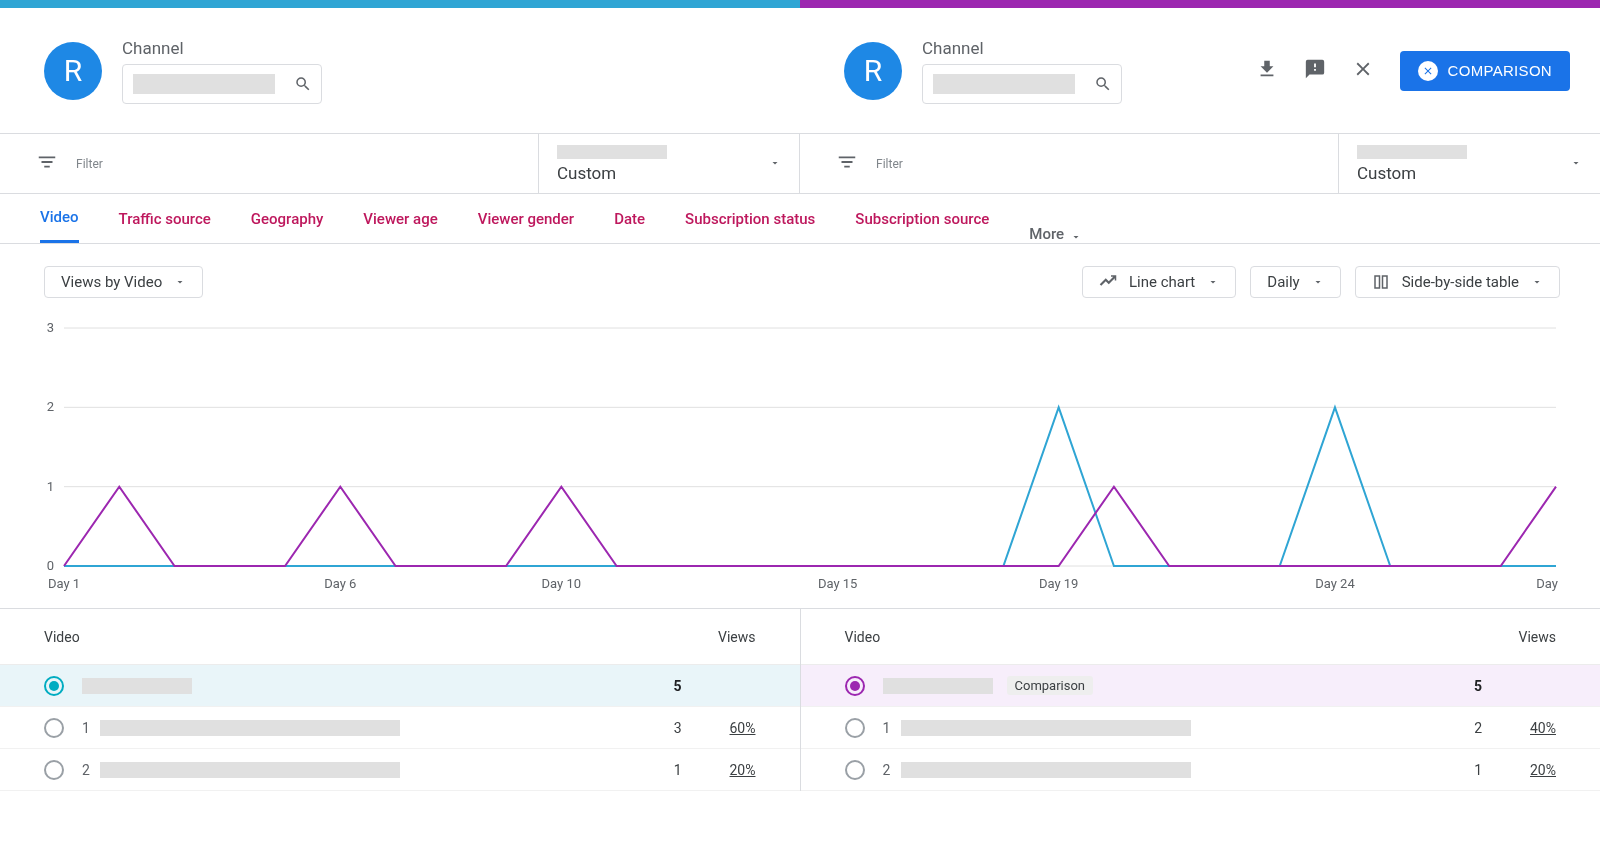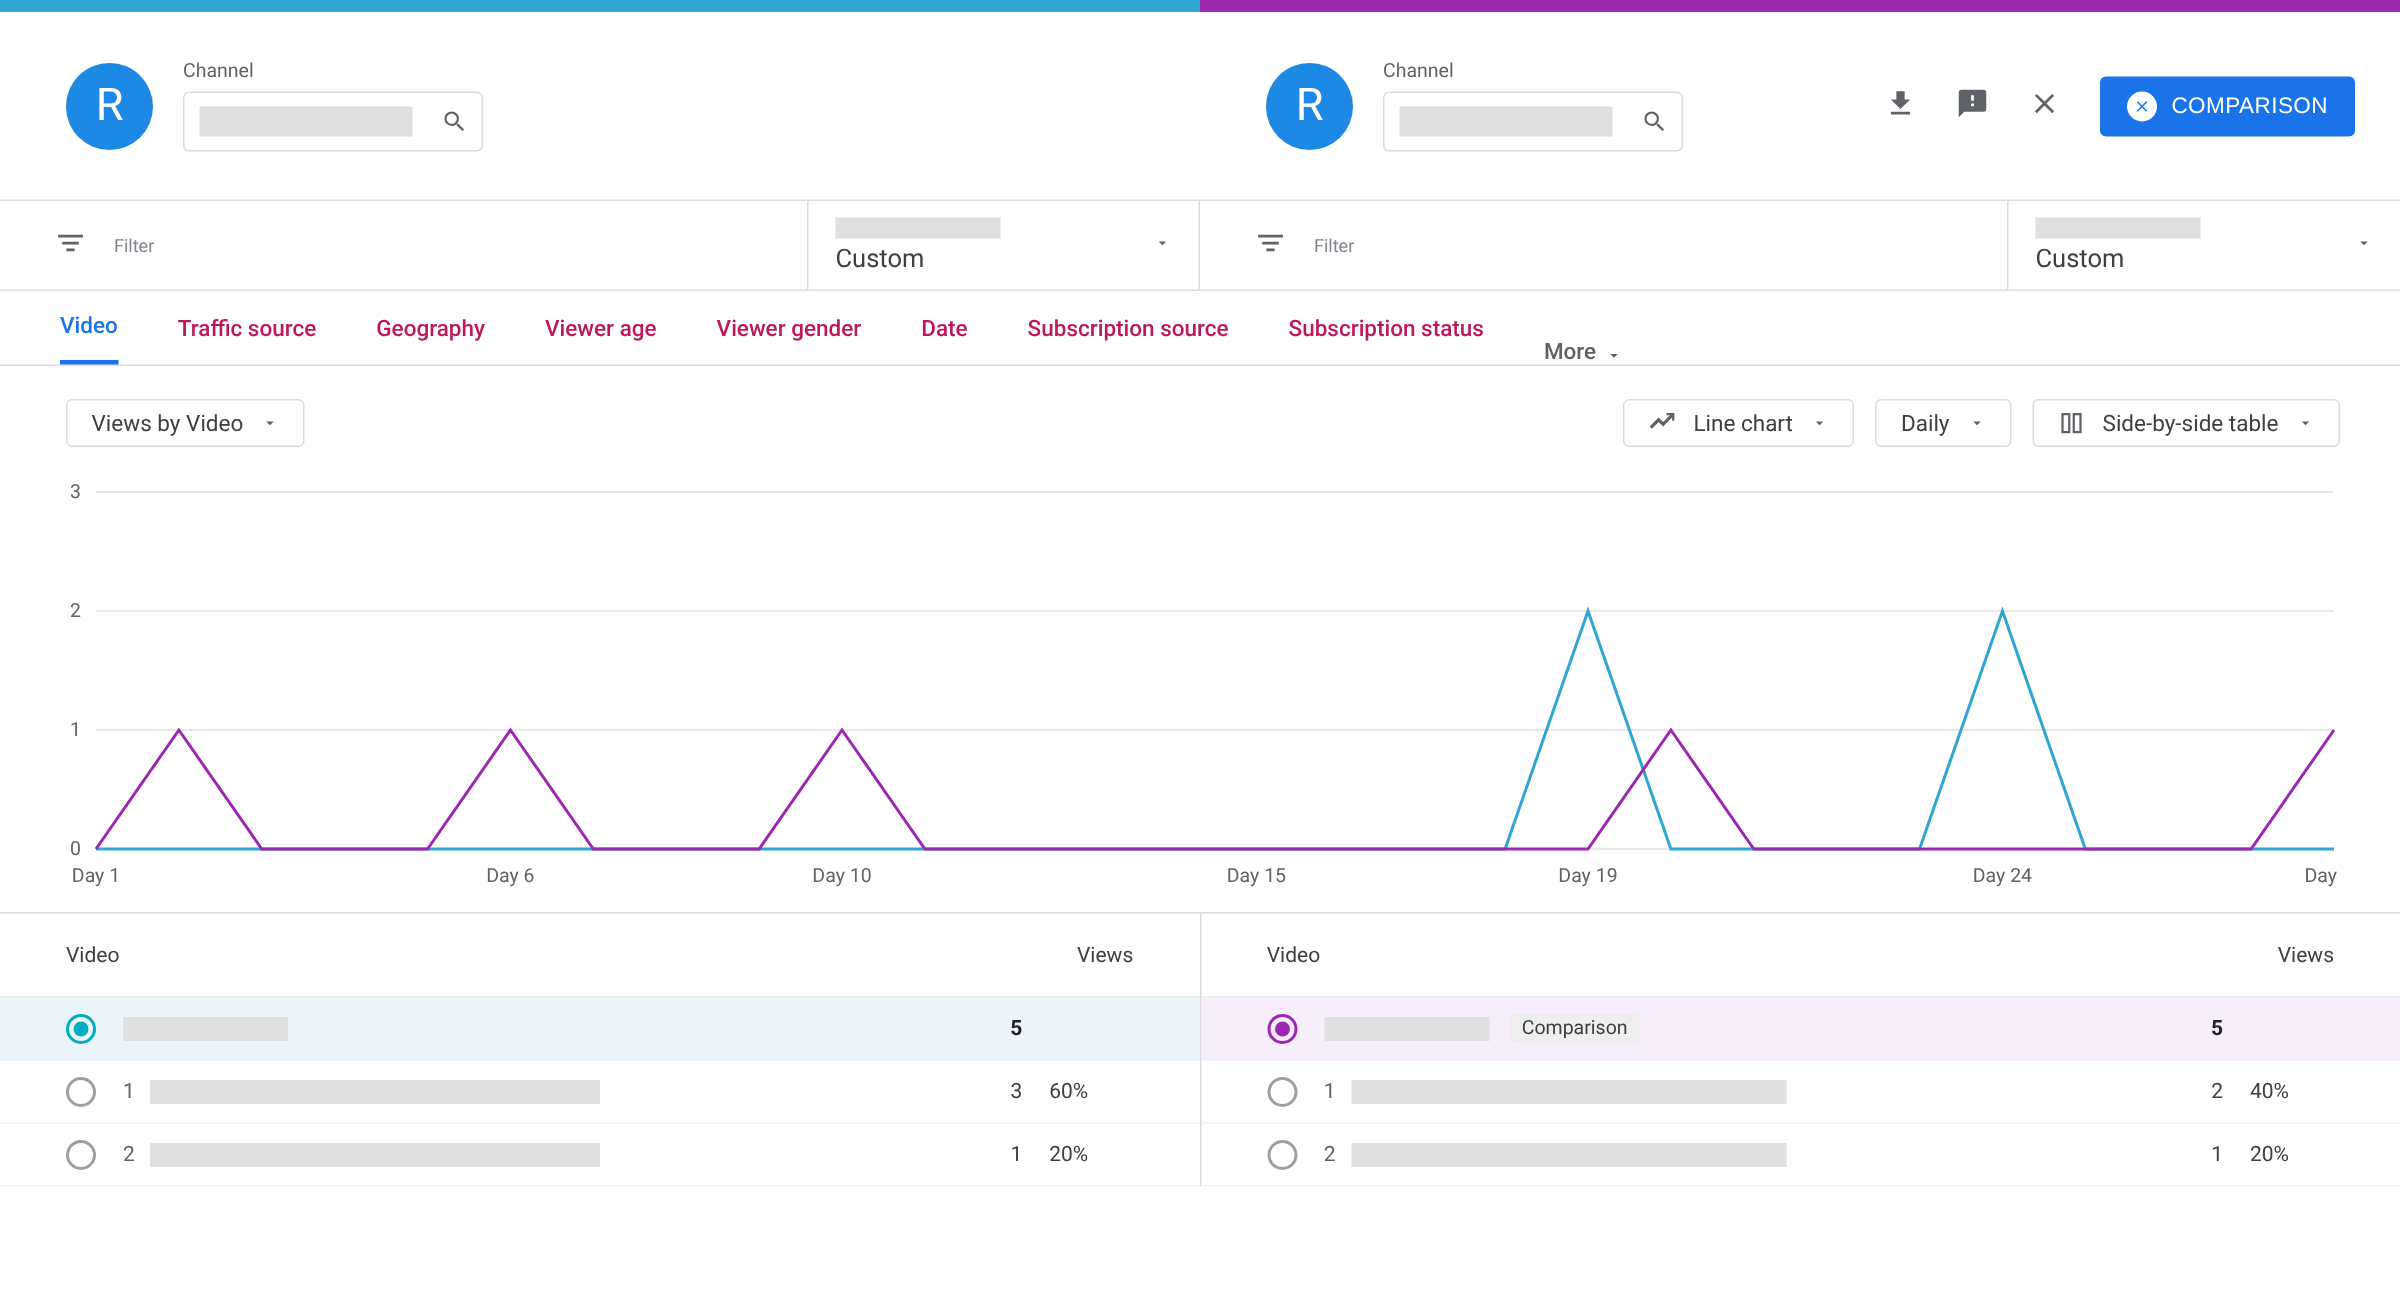--- a/index.html
+++ b/index.html
@@ -4,21 +4,21 @@
 <style>
   * { box-sizing: border-box; margin: 0; padding: 0; }
   body { font-family: Roboto, "Helvetica Neue", Arial, sans-serif; font-size: 14px; color: #5f6368; background: #fff; width: 1600px; }
   .topstrip { height: 8px; display: flex; }
   .topstrip .l { flex: 1; background: #2fa5d4; }
   .topstrip .r { flex: 1; background: #9c27b0; }
 
   .header-row { display: flex; align-items: center; height: 126px; border-bottom: 1px solid #dadce0; }
   .header-half { flex: 1; display: flex; align-items: center; padding-left: 44px; gap: 20px; }
   .avatar { width: 58px; height: 58px; border-radius: 50%; background: #1e88e5; color: #fff; display: flex; align-items: center; justify-content: center; font-size: 30px; }
-  .chan-lbl { font-size: 13px; color: #5f6368; margin-bottom: 6px; display:block;}
+  .chan-lbl { font-size: 17px; color: #5f6368; margin-bottom: 6px; display:block;}
   .searchbox { display: flex; align-items: center; border: 1px solid #dadce0; border-radius: 4px; height: 40px; width: 200px; background:#fff;}
   .searchbox .redacted { flex: 1; height: 20px; background: #e0e0e0; margin: 0 10px; }
   .searchbox .sicon { width: 36px; display:flex; align-items:center; justify-content:center;}
   .hdr-actions { margin-left: auto; display:flex; align-items:center; gap: 26px; padding-right: 30px;}
   .icon-btn svg { fill:#5f6368; }
   .comparison-btn { background:#1a73e8; color:#fff; border:none; height:40px; padding: 0 18px; border-radius:4px; font-size:15px; font-weight:500; display:flex; align-items:center; gap:10px; letter-spacing:.3px;}
   .comparison-btn .xc { width:20px;height:20px;border-radius:50%;background:#fff;display:flex;align-items:center;justify-content:center;}
   .comparison-btn .xc svg{fill:#1a73e8;}
 
   .filter-row { display:flex; border-bottom:1px solid #dadce0; height:60px;}
@@ -55,21 +55,21 @@
   .trow{display:flex;align-items:center;height:42px;padding:0 44px;font-size:14px;color:#3c4043;border-bottom:1px solid #f1f1f1;}
   .trow.totalA{background:#e9f5f9;}
   .trow.totalB{background:#f7eefb;}
   .radio{width:20px;height:20px;border:2px solid #9aa0a6;border-radius:50%;margin-right:18px;display:flex;align-items:center;justify-content:center;}
   .radio.onA{border-color:#00acc1;}
   .radio.onA::after{content:"";width:10px;height:10px;border-radius:50%;background:#00acc1;}
   .radio.onB{border-color:#9c27b0;}
   .radio.onB::after{content:"";width:10px;height:10px;border-radius:50%;background:#9c27b0;}
   .redbar{height:16px;background:#e0e0e0;}
   .num{margin-left:auto;text-align:right;min-width:40px;}
-  .pct{width:56px;margin-left:18px;}
+  .pct{width:56px;text-align:right;margin-left:18px;text-decoration:underline;}
   .bold{font-weight:700;color:#202124;}
   .comp-chip{background:#eeeeee;border-radius:3px;padding:2px 8px;font-size:13px;color:#3c4043;margin-left:14px;}
   .idx{width:18px;color:#5f6368;}
   svg.icon16{width:18px;height:18px;fill:#5f6368;}
   svg.icon22{width:22px;height:22px;fill:#5f6368;}
   .chev svg{fill:#5f6368;}
 </style>
 </head>
 <body>
 
@@ -167,22 +167,22 @@
   </div>
 </div>
 
 <div class="tabs-row">
   <div class="tab active">Video</div>
   <div class="tab">Traffic source</div>
   <div class="tab">Geography</div>
   <div class="tab">Viewer age</div>
   <div class="tab">Viewer gender</div>
   <div class="tab">Date</div>
+  <div class="tab">Subscription status</div>
   <div class="tab">Subscription source</div>
-  <div class="tab">Subscription status</div>
   <div class="tab more">
     <span>More</span>
     <svg width="12" height="12" viewBox="0 0 24 24">
         <path fill="#5f6368" d="M7 10l5 5 5-5z"></path>
       </svg>
   </div>
 </div>
 
 <div class="controls-row">
   <div class="pill">

